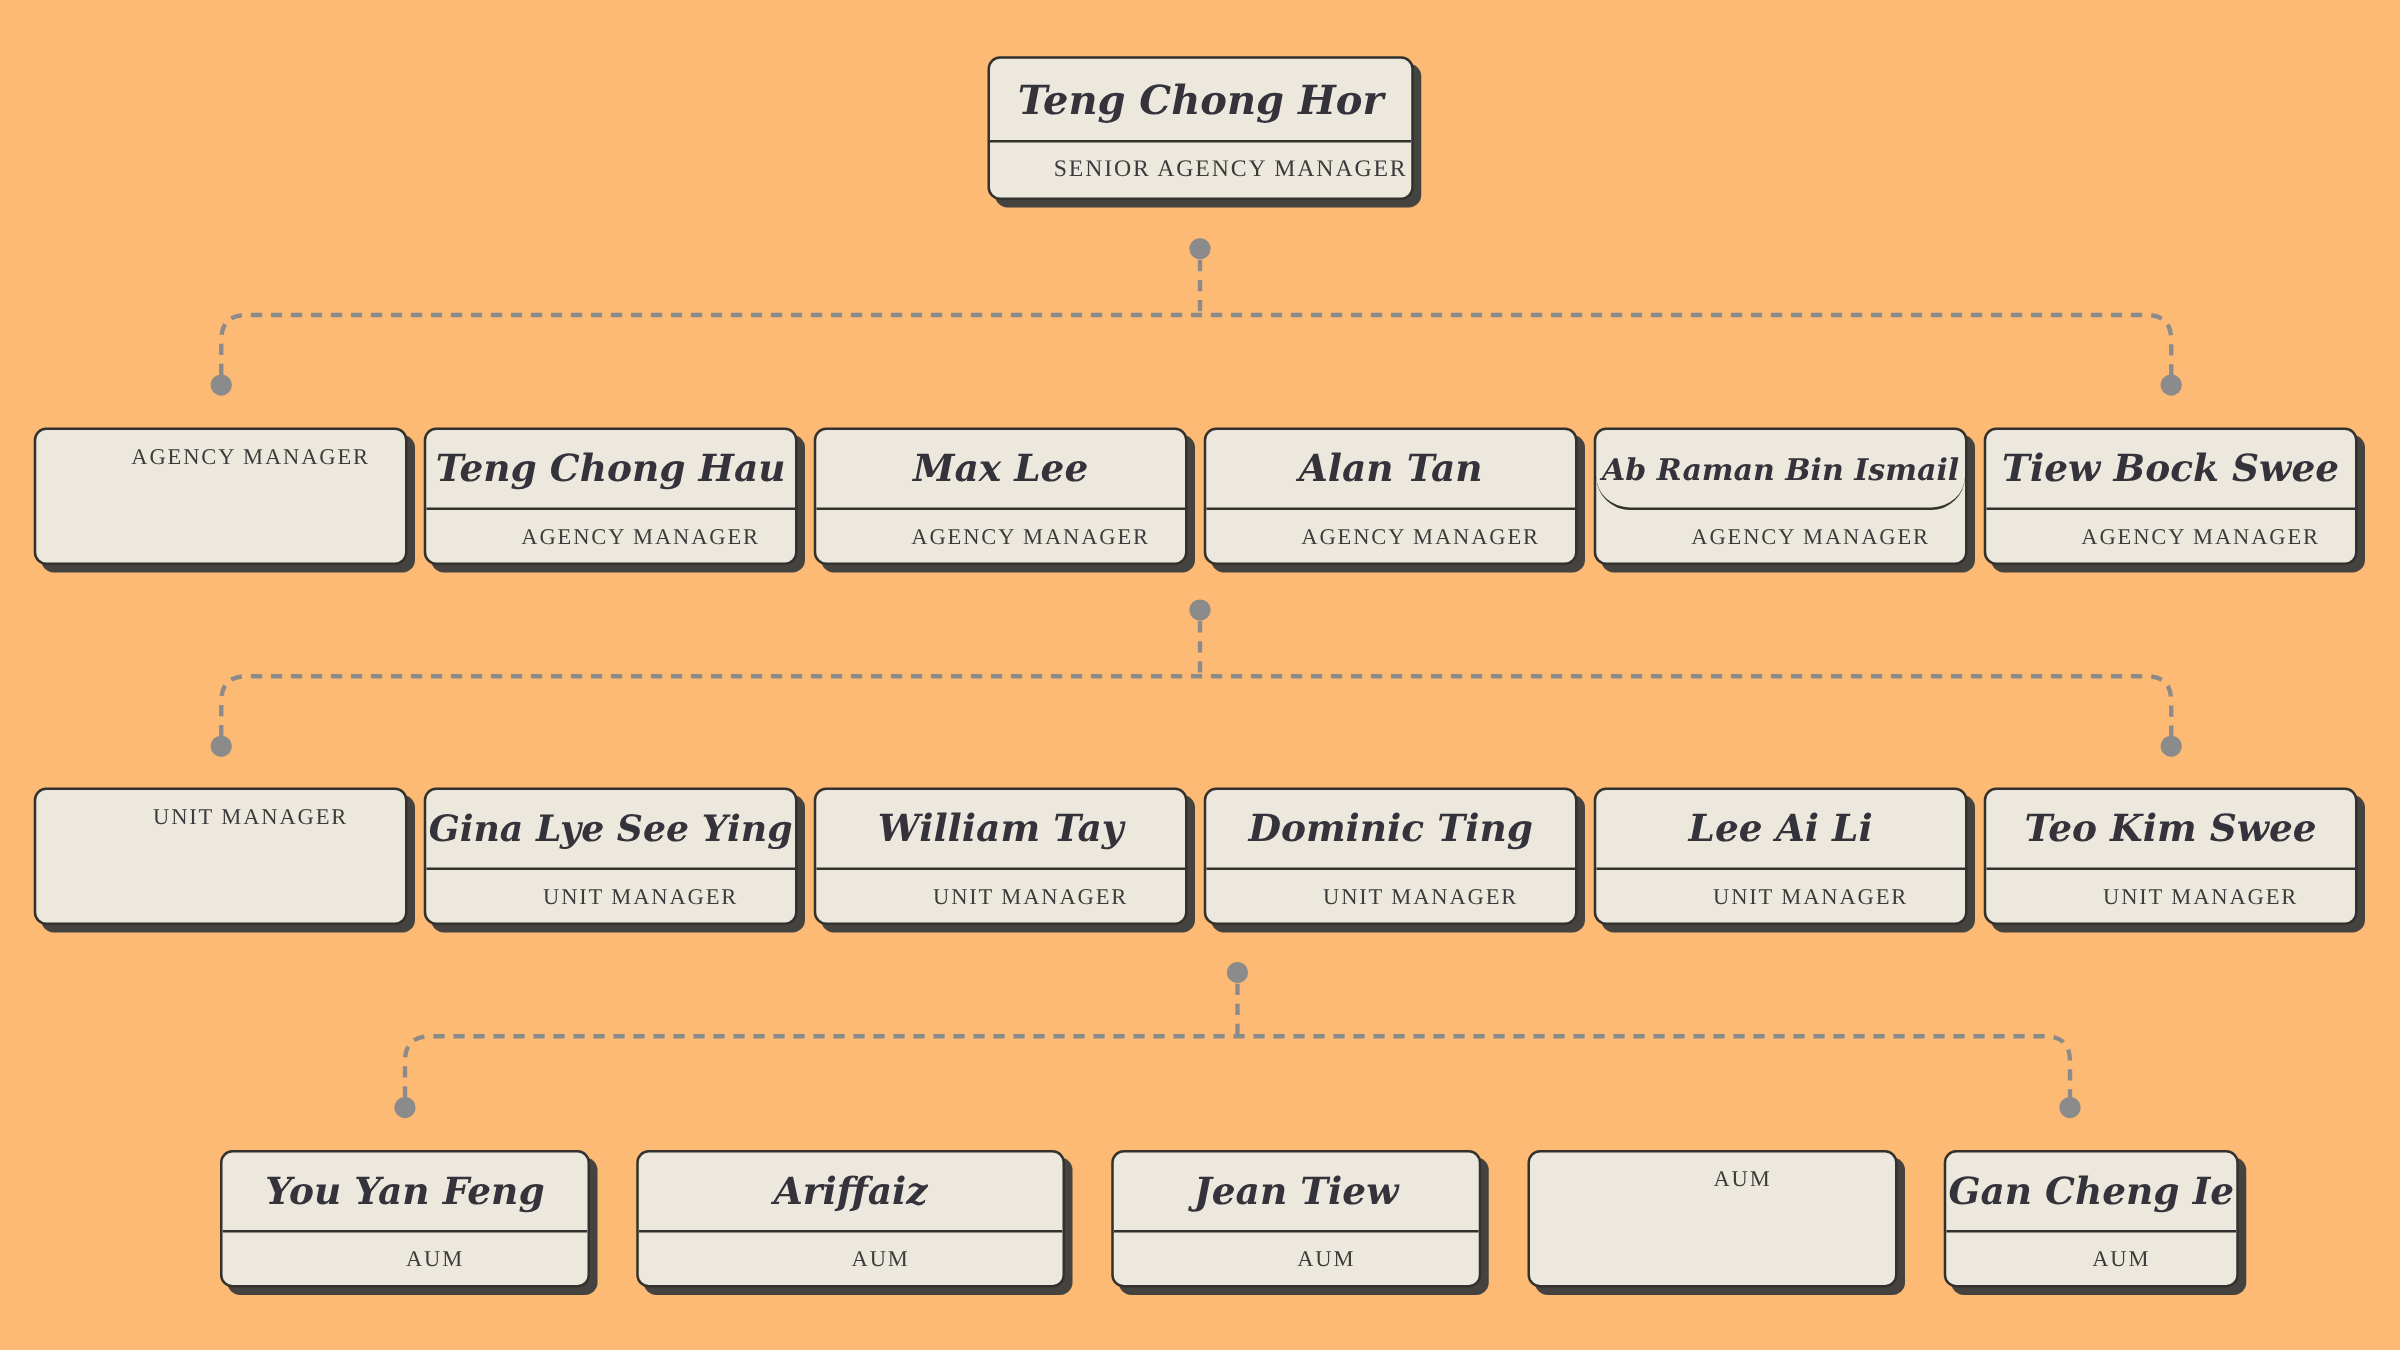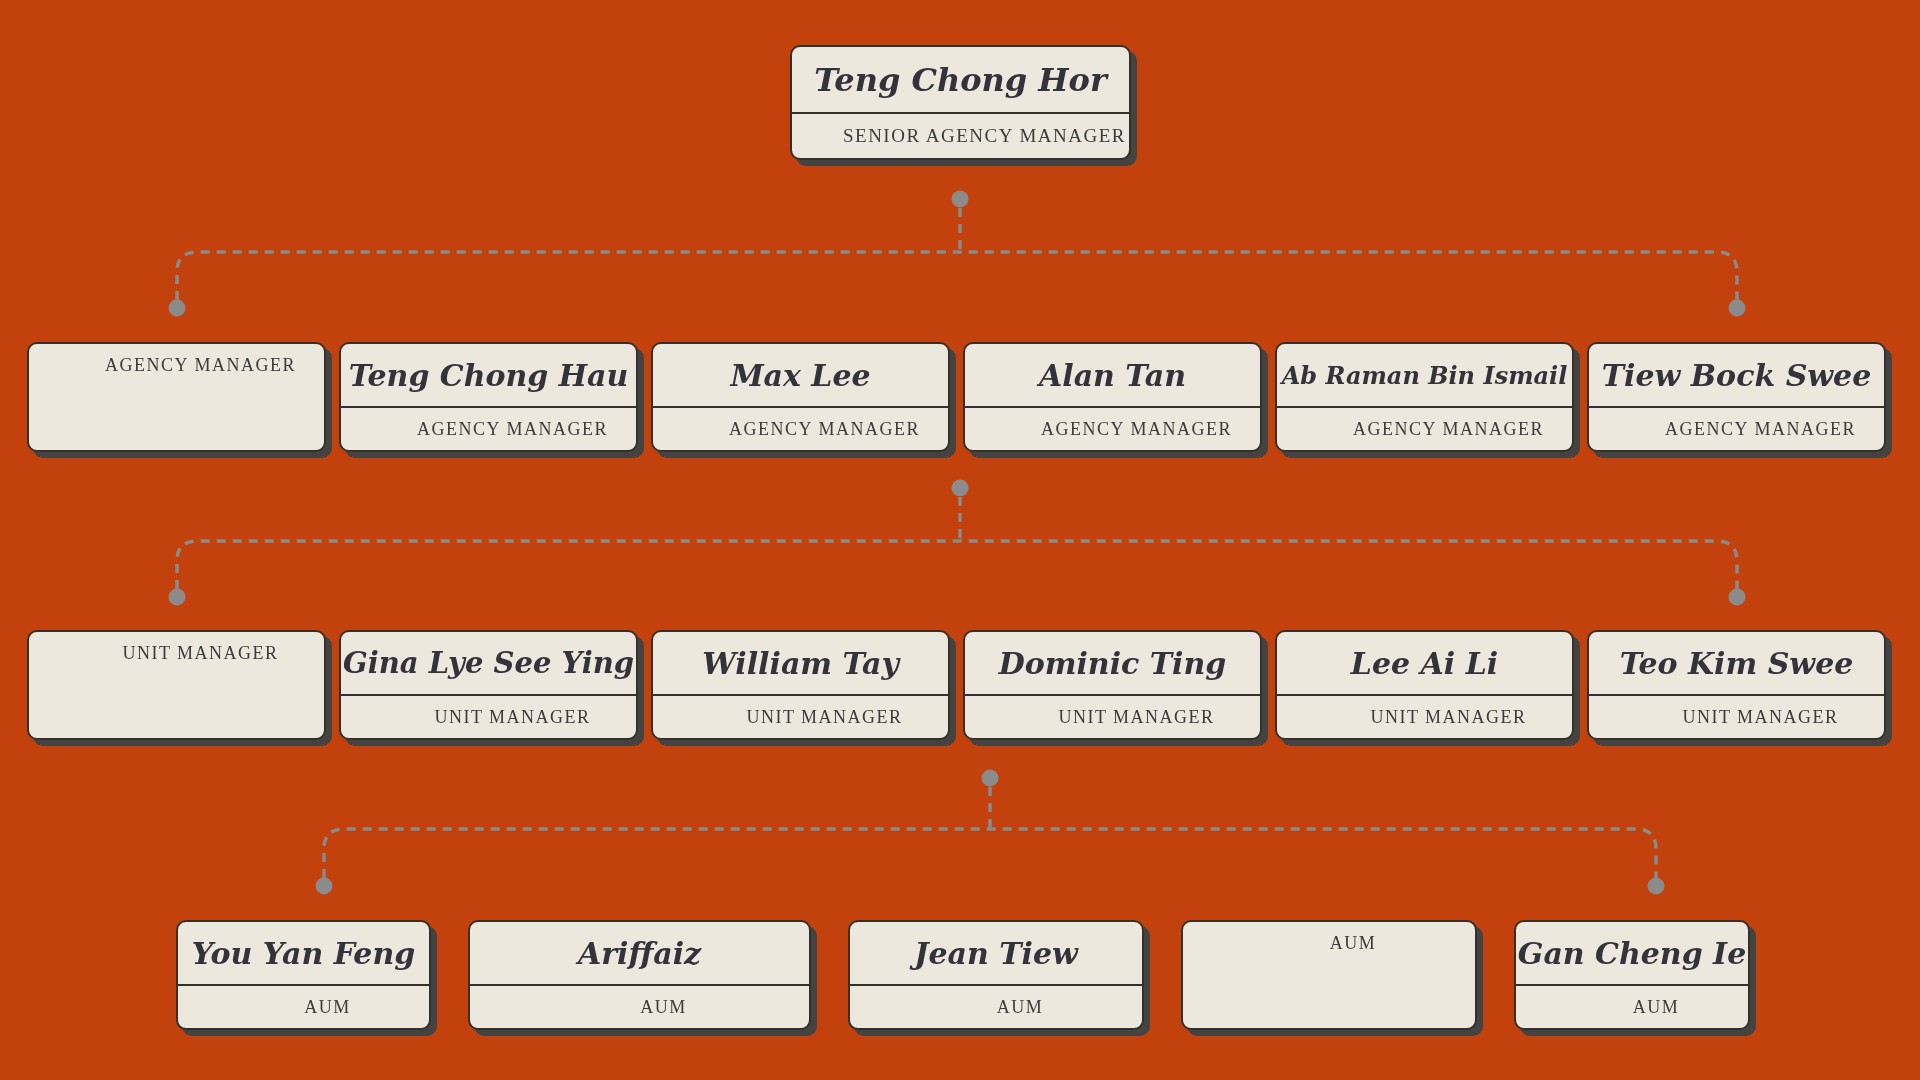--- a/index.html
+++ b/index.html
@@ -4,21 +4,21 @@
 <style>
   html, body {
     margin: 0;
     padding: 0;
     background: #000000;
   }
   #canvas {
     position: relative;
     width: 1920px;
     height: 1080px;
-    background: #c2410c;
+    background: #fdba74;
     overflow: hidden;
     font-family: "DejaVu Serif", serif;
   }
   #connector-layer {
     position: absolute;
     left: 0;
     top: 0;
     width: 1920px;
     height: 1080px;
   }
@@ -135,21 +135,21 @@
     </div>
     <div class="card">
       <div class="card-name">Max Lee</div>
       <div class="card-title">AGENCY MANAGER</div>
     </div>
     <div class="card">
       <div class="card-name">Alan Tan</div>
       <div class="card-title">AGENCY MANAGER</div>
     </div>
     <div class="card">
-      <div class="card-name" style="font-size: 24px;">Ab Raman Bin Ismail</div>
+      <div class="card-name" style="font-size: 24px; border-radius: 27px;">Ab Raman Bin Ismail</div>
       <div class="card-title">AGENCY MANAGER</div>
     </div>
     <div class="card">
       <div class="card-name">Tiew Bock Swee</div>
       <div class="card-title">AGENCY MANAGER</div>
     </div>
   </div>
 
   <div class="row" id="row-um">
     <div class="card">
@@ -171,21 +171,21 @@
       <div class="card-name">Lee Ai Li</div>
       <div class="card-title">UNIT MANAGER</div>
     </div>
     <div class="card">
       <div class="card-name">Teo Kim Swee</div>
       <div class="card-title">UNIT MANAGER</div>
     </div>
   </div>
 
   <div class="row" id="row-aum">
-    <div class="card" style="width:255px">
+    <div class="card" style="width:296px">
       <div class="card-name">You Yan Feng</div>
       <div class="card-title">AUM</div>
     </div>
     <div class="card" style="width:343px">
       <div class="card-name">Ariffaiz</div>
       <div class="card-title">AUM</div>
     </div>
     <div class="card" style="width:296px">
       <div class="card-name">Jean Tiew</div>
       <div class="card-title">AUM</div>

